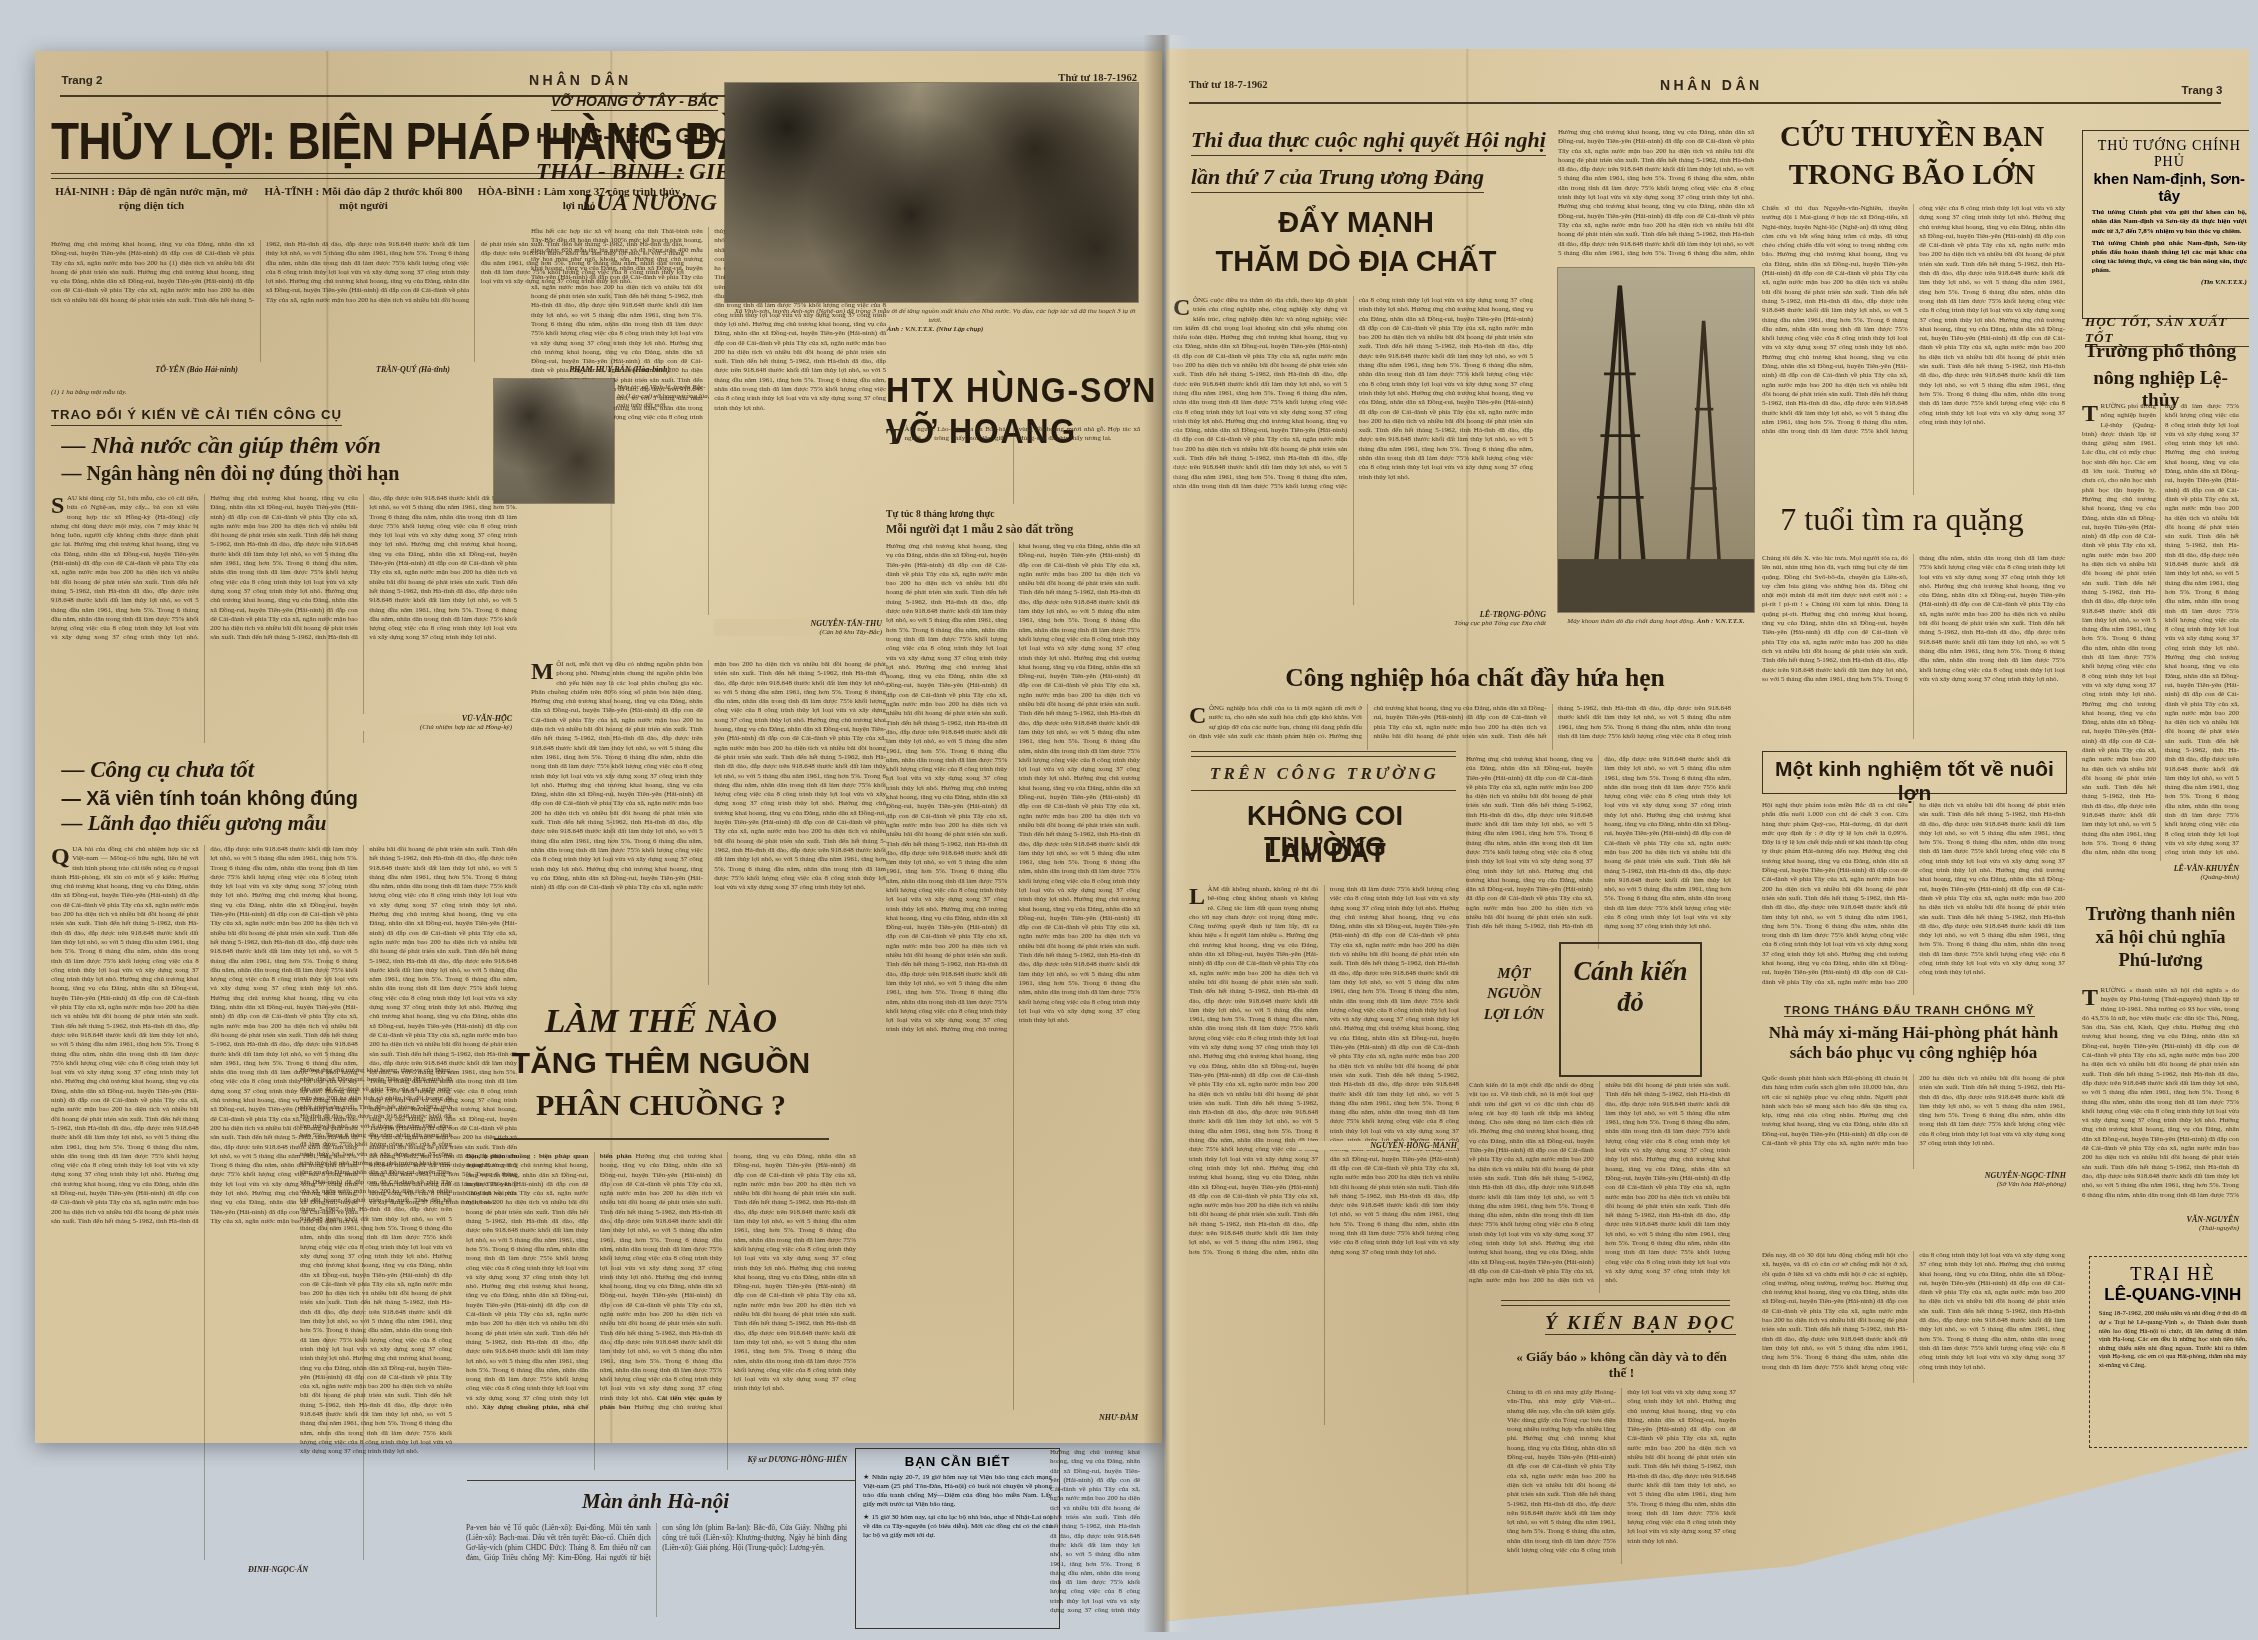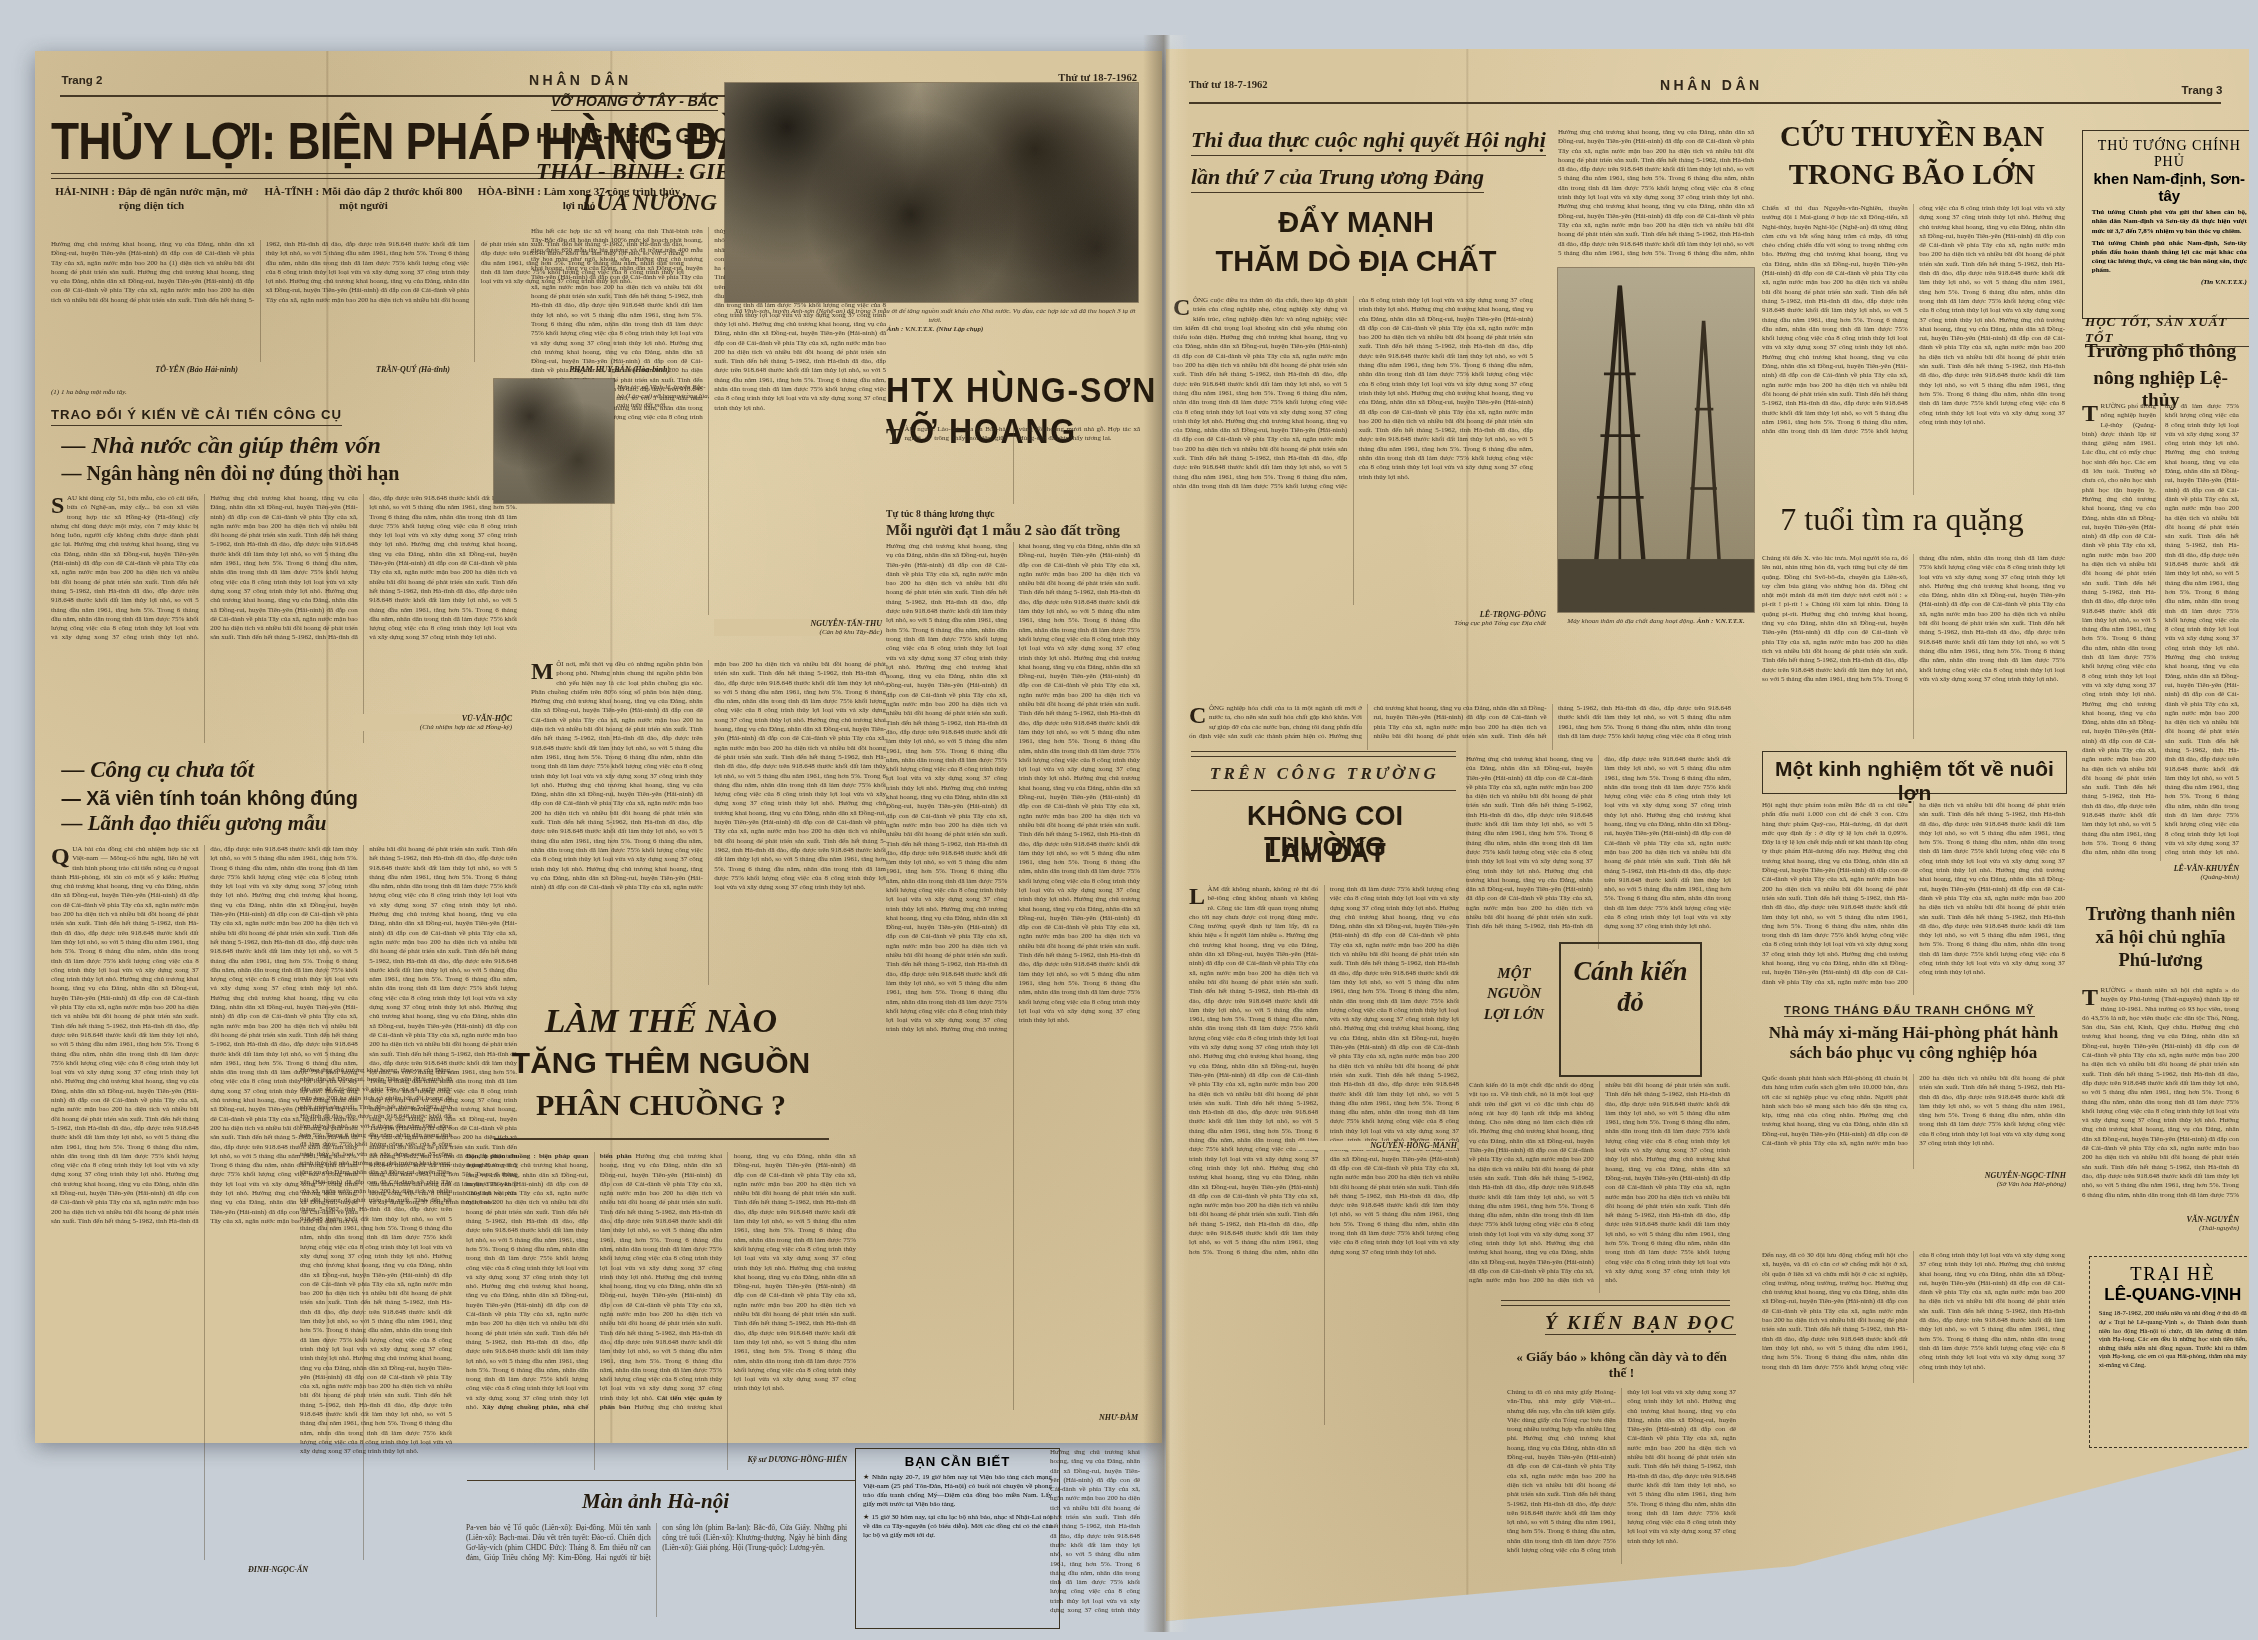--- a/index.html
+++ b/index.html
@@ -114,21 +114,21 @@
       radial-gradient(circle at 75% 30%, rgba(25,20,12,.8), transparent 38%),
       radial-gradient(circle at 90% 75%, rgba(18,14,9,.7), transparent 35%),
       linear-gradient(#9a9078,#746a55);"></div>
     <div class="blk cap" style="left:697px;top:256px;width:406px;"><span>Xã Vinh-sơn, huyện Anh-sơn (Nghệ-an) đã trồng 3 mẫu ớt để tăng nguồn xuất khẩu cho Nhà nước. Vụ đầu, các hợp tác xã đã thu hoạch 3 tạ ớt tươi.</span><br><b>Ảnh : V.N.T.T.X. (Như Lập chụp)</b></div>
 
     <div class="blk sans" style="left:851px;top:319px;font-size:32px;font-weight:bold;letter-spacing:1.8px;color:#241b0e;transform:scaleY(1.1);transform-origin:left top;">HTX HÙNG-SƠN VỠ HOANG</div>
     <div class="blk" style="left:851px;top:374px;width:254px;height:79px;">
       <div class="cols c2 dc"><span>TÀU ngược Lào-cai, qua ga Bảo-hà, người ta trông thấy nổi lên giữa vùng đồi hoang mươi nhà gỗ. Hợp tác xã Hùng-sơn đã nhìn thấy tương lai. </span></div>
     </div>
     <div class="blk" style="left:851px;top:457px;font-size:9.7px;font-weight:bold;">Tự túc 8 tháng lương thực</div>
-    <div class="blk" style="left:851px;top:471px;font-size:15px;font-weight:bold;">Mỗi người đạt 1 mẫu 2 sào đất trồng</div>
+    <div class="blk" style="left:851px;top:471px;font-size:12px;font-weight:bold;">Mỗi người đạt 1 mẫu 2 sào đất trồng</div>
     <div class="blk" style="left:851px;top:491px;width:254px;height:868px;">
       <div class="cols c2"><span>Hưởng ứng chủ trương khai hoang, tăng vụ của Đảng, nhân dân xã Đồng-rui, huyện Tiên-yên (Hải-ninh) đã đắp con đê Cái-đành về phía Tây của xã, ngăn nước mặn bao 200 ha diện tích và nhiều bãi đồi hoang để phát triển sản xuất. Tính đến hết tháng 5-1962, tỉnh Hà-tĩnh đã đào, đắp được trên 918.648 thước khối đất làm thủy lợi nhỏ, so với 5 tháng đầu năm 1961, tăng hơn 5%. Trong 6 tháng đầu năm, nhân dân trong tỉnh đã làm được 75% khối lượng công việc của 8 công trình thủy lợi loại vừa và xây dựng xong 37 công trình thủy lợi nhỏ.  Hưởng ứng chủ trương khai hoang, tăng vụ của Đảng, nhân dân xã Đồng-rui, huyện Tiên-yên (Hải-ninh) đã đắp con đê Cái-đành về phía Tây của xã, ngăn nước mặn bao 200 ha diện tích và nhiều bãi đồi hoang để phát triển sản xuất. Tính đến hết tháng 5-1962, tỉnh Hà-tĩnh đã đào, đắp được trên 918.648 thước khối đất làm thủy lợi nhỏ, so với 5 tháng đầu năm 1961, tăng hơn 5%. Trong 6 tháng đầu năm, nhân dân trong tỉnh đã làm được 75% khối lượng công việc của 8 công trình thủy lợi loại vừa và xây dựng xong 37 công trình thủy lợi nhỏ.  Hưởng ứng chủ trương khai hoang, tăng vụ của Đảng, nhân dân xã Đồng-rui, huyện Tiên-yên (Hải-ninh) đã đắp con đê Cái-đành về phía Tây của xã, ngăn nước mặn bao 200 ha diện tích và nhiều bãi đồi hoang để phát triển sản xuất. Tính đến hết tháng 5-1962, tỉnh Hà-tĩnh đã đào, đắp được trên 918.648 thước khối đất làm thủy lợi nhỏ, so với 5 tháng đầu năm 1961, tăng hơn 5%. Trong 6 tháng đầu năm, nhân dân trong tỉnh đã làm được 75% khối lượng công việc của 8 công trình thủy lợi loại vừa và xây dựng xong 37 công trình thủy lợi nhỏ.  Hưởng ứng chủ trương khai hoang, tăng vụ của Đảng, nhân dân xã Đồng-rui, huyện Tiên-yên (Hải-ninh) đã đắp con đê Cái-đành về phía Tây của xã, ngăn nước mặn bao 200 ha diện tích và nhiều bãi đồi hoang để phát triển sản xuất. Tính đến hết tháng 5-1962, tỉnh Hà-tĩnh đã đào, đắp được trên 918.648 thước khối đất làm thủy lợi nhỏ, so với 5 tháng đầu năm 1961, tăng hơn 5%. Trong 6 tháng đầu năm, nhân dân trong tỉnh đã làm được 75% khối lượng công việc của 8 công trình thủy lợi loại vừa và xây dựng xong 37 công trình thủy lợi nhỏ.  Hưởng ứng chủ trương khai hoang, tăng vụ của Đảng, nhân dân xã Đồng-rui, huyện Tiên-yên (Hải-ninh) đã đắp con đê Cái-đành về phía Tây của xã, ngăn nước mặn bao 200 ha diện tích và nhiều bãi đồi hoang để phát triển sản xuất. Tính đến hết tháng 5-1962, tỉnh Hà-tĩnh đã đào, đắp được trên 918.648 thước khối đất làm thủy lợi nhỏ, so với 5 tháng đầu năm 1961, tăng hơn 5%. Trong 6 tháng đầu năm, nhân dân trong tỉnh đã làm được 75% khối lượng công việc của 8 công trình thủy lợi loại vừa và xây dựng xong 37 công trình thủy lợi nhỏ.  Hưởng ứng chủ trương khai hoang, tăng vụ của Đảng, nhân dân xã Đồng-rui, huyện Tiên-yên (Hải-ninh) đã đắp con đê Cái-đành về phía Tây của xã, ngăn nước mặn bao 200 ha diện tích và nhiều bãi đồi hoang để phát triển sản xuất. Tính đến hết tháng 5-1962, tỉnh Hà-tĩnh đã đào, đắp được trên 918.648 thước khối đất làm thủy lợi nhỏ, so với 5 tháng đầu năm 1961, tăng hơn 5%. Trong 6 tháng đầu năm, nhân dân trong tỉnh đã làm được 75% khối lượng công việc của 8 công trình thủy lợi loại vừa và xây dựng xong 37 công trình thủy lợi nhỏ.  Hưởng ứng chủ trương khai hoang, tăng vụ của Đảng, nhân dân xã Đồng-rui, huyện Tiên-yên (Hải-ninh) đã đắp con đê Cái-đành về phía Tây của xã, ngăn nước mặn bao 200 ha diện tích và nhiều bãi đồi hoang để phát triển sản xuất. Tính đến hết tháng 5-1962, tỉnh Hà-tĩnh đã đào, đắp được trên 918.648 thước khối đất làm thủy lợi nhỏ, so với 5 tháng đầu năm 1961, tăng hơn 5%. Trong 6 tháng đầu năm, nhân dân trong tỉnh đã làm được 75% khối lượng công việc của 8 công trình thủy lợi loại vừa và xây dựng xong 37 công trình thủy lợi nhỏ.  Hưởng ứng chủ trương khai hoang, tăng vụ của Đảng, nhân dân xã Đồng-rui, huyện Tiên-yên (Hải-ninh) đã đắp con đê Cái-đành về phía Tây của xã, ngăn nước mặn bao 200 ha diện tích và nhiều bãi đồi hoang để phát triển sản xuất. Tính đến hết tháng 5-1962, tỉnh Hà-tĩnh đã đào, đắp được trên 918.648 thước khối đất làm thủy lợi nhỏ, so với 5 tháng đầu năm 1961, tăng hơn 5%. Trong 6 tháng đầu năm, nhân dân trong tỉnh đã làm được 75% khối lượng công việc của 8 công trình thủy lợi loại vừa và xây dựng xong 37 công trình thủy lợi nhỏ.  </span></div>
     </div>
     <div class="blk bl" style="left:953px;top:1362px;width:150px;">NHƯ-ĐÀM</div>
 
     <div class="blk" style="left:265px;top:1015px;width:152px;height:494px;">
       <div class="cols c1"><span>Hưởng ứng chủ trương khai hoang, tăng vụ của Đảng, nhân dân xã Đồng-rui, huyện Tiên-yên (Hải-ninh) đã đắp con đê Cái-đành về phía Tây của xã, ngăn nước mặn bao 200 ha diện tích và nhiều bãi đồi hoang để phát triển sản xuất. Tính đến hết tháng 5-1962, tỉnh Hà-tĩnh đã đào, đắp được trên 918.648 thước khối đất làm thủy lợi nhỏ, so với 5 tháng đầu năm 1961, tăng hơn 5%. Trong 6 tháng đầu năm, nhân dân trong tỉnh đã làm được 75% khối lượng công việc của 8 công trình thủy lợi loại vừa và xây dựng xong 37 công trình thủy lợi nhỏ.  Hưởng ứng chủ trương khai hoang, tăng vụ của Đảng, nhân dân xã Đồng-rui, huyện Tiên-yên (Hải-ninh) đã đắp con đê Cái-đành về phía Tây của xã, ngăn nước mặn bao 200 ha diện tích và nhiều bãi đồi hoang để phát triển sản xuất. Tính đến hết tháng 5-1962, tỉnh Hà-tĩnh đã đào, đắp được trên 918.648 thước khối đất làm thủy lợi nhỏ, so với 5 tháng đầu năm 1961, tăng hơn 5%. Trong 6 tháng đầu năm, nhân dân trong tỉnh đã làm được 75% khối lượng công việc của 8 công trình thủy lợi loại vừa và xây dựng xong 37 công trình thủy lợi nhỏ.  Hưởng ứng chủ trương khai hoang, tăng vụ của Đảng, nhân dân xã Đồng-rui, huyện Tiên-yên (Hải-ninh) đã đắp con đê Cái-đành về phía Tây của xã, ngăn nước mặn bao 200 ha diện tích và nhiều bãi đồi hoang để phát triển sản xuất. Tính đến hết tháng 5-1962, tỉnh Hà-tĩnh đã đào, đắp được trên 918.648 thước khối đất làm thủy lợi nhỏ, so với 5 tháng đầu năm 1961, tăng hơn 5%. Trong 6 tháng đầu năm, nhân dân trong tỉnh đã làm được 75% khối lượng công việc của 8 công trình thủy lợi loại vừa và xây dựng xong 37 công trình thủy lợi nhỏ.  Hưởng ứng chủ trương khai hoang, tăng vụ của Đảng, nhân dân xã Đồng-rui, huyện Tiên-yên (Hải-ninh) đã đắp con đê Cái-đành về phía Tây của xã, ngăn nước mặn bao 200 ha diện tích và nhiều bãi đồi hoang để phát triển sản xuất. Tính đến hết tháng 5-1962, tỉnh Hà-tĩnh đã đào, đắp được trên 918.648 thước khối đất làm thủy lợi nhỏ, so với 5 tháng đầu năm 1961, tăng hơn 5%. Trong 6 tháng đầu năm, nhân dân trong tỉnh đã làm được 75% khối lượng công việc của 8 công trình thủy lợi loại vừa và xây dựng xong 37 công trình thủy lợi nhỏ.  </span></div>
     </div>
     <div class="blk h-it" style="left:432px;top:951px;width:388px;text-align:center;font-size:34px;">LÀM THẾ NÀO</div>
     <div class="blk sans" style="left:432px;top:995px;width:388px;text-align:center;font-size:30px;font-weight:bold;color:#241b0e;">TĂNG THÊM NGUỒN</div>
@@ -182,20 +182,21 @@
         <line x1="48" y1="190" x2="93" y2="190" stroke="#2c2418" stroke-width="3"></line>
         <line x1="44" y1="260" x2="97" y2="260" stroke="#2c2418" stroke-width="3"></line>
         <polygon points="165,60 145,370 185,370" fill="none" stroke="#3a3022" stroke-width="4"></polygon>
         <line x1="155" y1="160" x2="176" y2="160" stroke="#3a3022" stroke-width="3"></line>
         <line x1="150" y1="250" x2="180" y2="250" stroke="#3a3022" stroke-width="3"></line>
         <rect x="0" y="330" width="222" height="60" fill="#4b4333"></rect>
       </svg>
     </div>
     <div class="blk cap" style="left:392px;top:568px;width:196px;"><span>Máy khoan thăm dò địa chất đang hoạt động.</span> <b>Ảnh : V.N.T.T.X.</b></div>
 
+    <div class="blk" style="left:53px;top:614px;width:512px;text-align:center;font-size:25.6px;font-weight:bold;color:#241b0e;">Công nghiệp hóa chất đầy hứa hẹn</div>
     <div class="blk" style="left:23px;top:655px;width:542px;height:46px;">
       <div class="cols c3 dc"><span>CÔNG nghiệp hóa chất của ta là một ngành rất mới ở nước ta, cho nên sản xuất hóa chất gặp khó khăn. Với sự giúp đỡ của các nước bạn, chúng tôi đang phấn đấu ổn định việc sản xuất các thành phẩm hiện có. </span><span>Hưởng ứng chủ trương khai hoang, tăng vụ của Đảng, nhân dân xã Đồng-rui, huyện Tiên-yên (Hải-ninh) đã đắp con đê Cái-đành về phía Tây của xã, ngăn nước mặn bao 200 ha diện tích và nhiều bãi đồi hoang để phát triển sản xuất. Tính đến hết tháng 5-1962, tỉnh Hà-tĩnh đã đào, đắp được trên 918.648 thước khối đất làm thủy lợi nhỏ, so với 5 tháng đầu năm 1961, tăng hơn 5%. Trong 6 tháng đầu năm, nhân dân trong tỉnh đã làm được 75% khối lượng công việc của 8 công trình thủy lợi loại vừa và xây dựng xong 37 công trình thủy lợi nhỏ.  </span></div>
     </div>
     <div class="blk" style="left:300px;top:706px;width:265px;height:194px;">
       <div class="cols c2"><span>Hưởng ứng chủ trương khai hoang, tăng vụ của Đảng, nhân dân xã Đồng-rui, huyện Tiên-yên (Hải-ninh) đã đắp con đê Cái-đành về phía Tây của xã, ngăn nước mặn bao 200 ha diện tích và nhiều bãi đồi hoang để phát triển sản xuất. Tính đến hết tháng 5-1962, tỉnh Hà-tĩnh đã đào, đắp được trên 918.648 thước khối đất làm thủy lợi nhỏ, so với 5 tháng đầu năm 1961, tăng hơn 5%. Trong 6 tháng đầu năm, nhân dân trong tỉnh đã làm được 75% khối lượng công việc của 8 công trình thủy lợi loại vừa và xây dựng xong 37 công trình thủy lợi nhỏ.  Hưởng ứng chủ trương khai hoang, tăng vụ của Đảng, nhân dân xã Đồng-rui, huyện Tiên-yên (Hải-ninh) đã đắp con đê Cái-đành về phía Tây của xã, ngăn nước mặn bao 200 ha diện tích và nhiều bãi đồi hoang để phát triển sản xuất. Tính đến hết tháng 5-1962, tỉnh Hà-tĩnh đã đào, đắp được trên 918.648 thước khối đất làm thủy lợi nhỏ, so với 5 tháng đầu năm 1961, tăng hơn 5%. Trong 6 tháng đầu năm, nhân dân trong tỉnh đã làm được 75% khối lượng công việc của 8 công trình thủy lợi loại vừa và xây dựng xong 37 công trình thủy lợi nhỏ.  Hưởng ứng chủ trương khai hoang, tăng vụ của Đảng, nhân dân xã Đồng-rui, huyện Tiên-yên (Hải-ninh) đã đắp con đê Cái-đành về phía Tây của xã, ngăn nước mặn bao 200 ha diện tích và nhiều bãi đồi hoang để phát triển sản xuất. Tính đến hết tháng 5-1962, tỉnh Hà-tĩnh đã đào, đắp được trên 918.648 thước khối đất làm thủy lợi nhỏ, so với 5 tháng đầu năm 1961, tăng hơn 5%. Trong 6 tháng đầu năm, nhân dân trong tỉnh đã làm được 75% khối lượng công việc của 8 công trình thủy lợi loại vừa và xây dựng xong 37 công trình thủy lợi nhỏ.  </span></div>
     </div>
 
     <div class="rule dbl" style="left:25px;top:702px;width:265px;"></div>
     <div class="blk" style="left:35px;top:715px;width:247px;text-align:center;font-size:17px;font-weight:bold;font-style:italic;letter-spacing:3.5px;">TRÊN CÔNG TRƯỜNG</div>
     <div class="rule" style="left:25px;top:741px;width:265px;height:0.9px;"></div>

